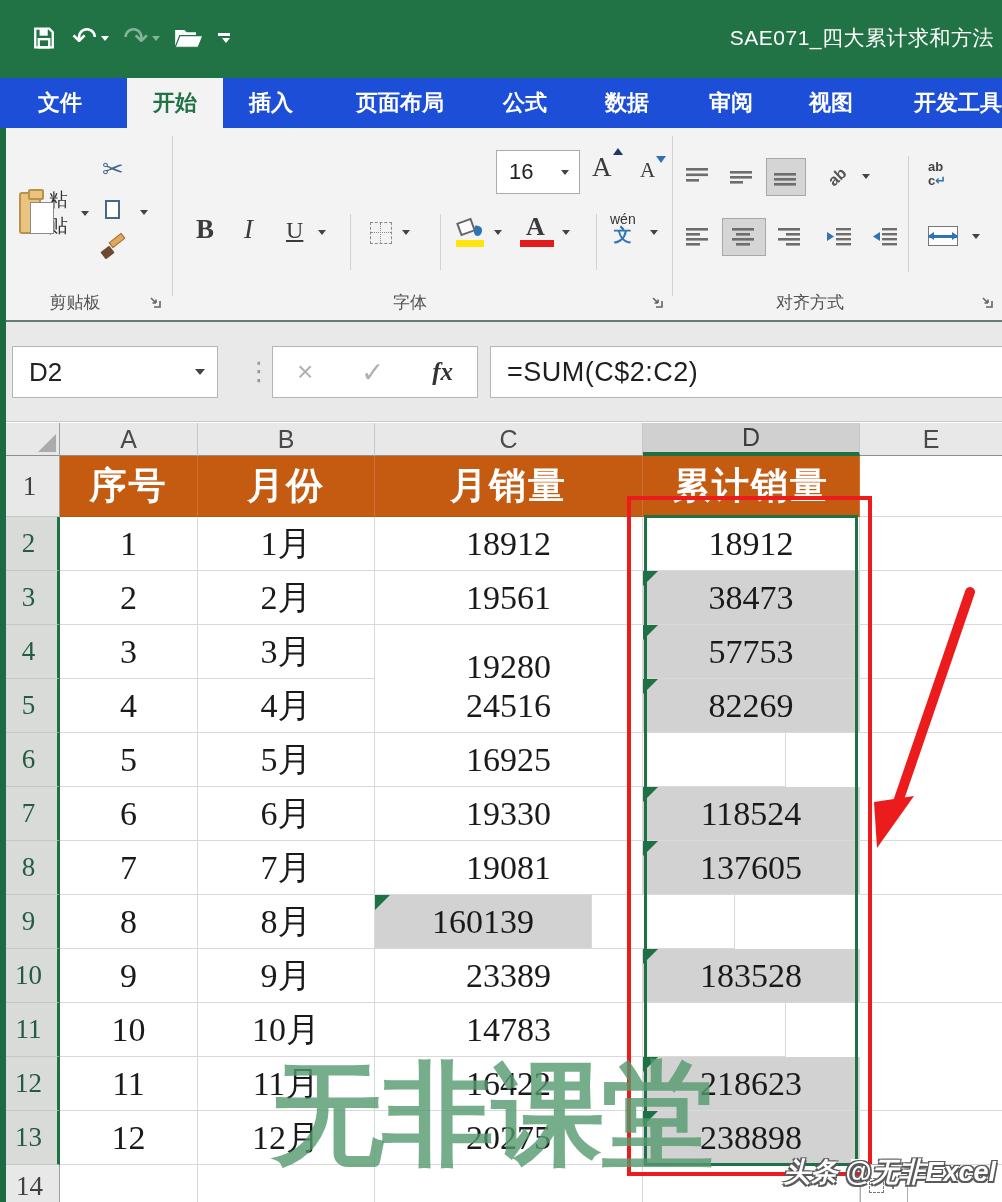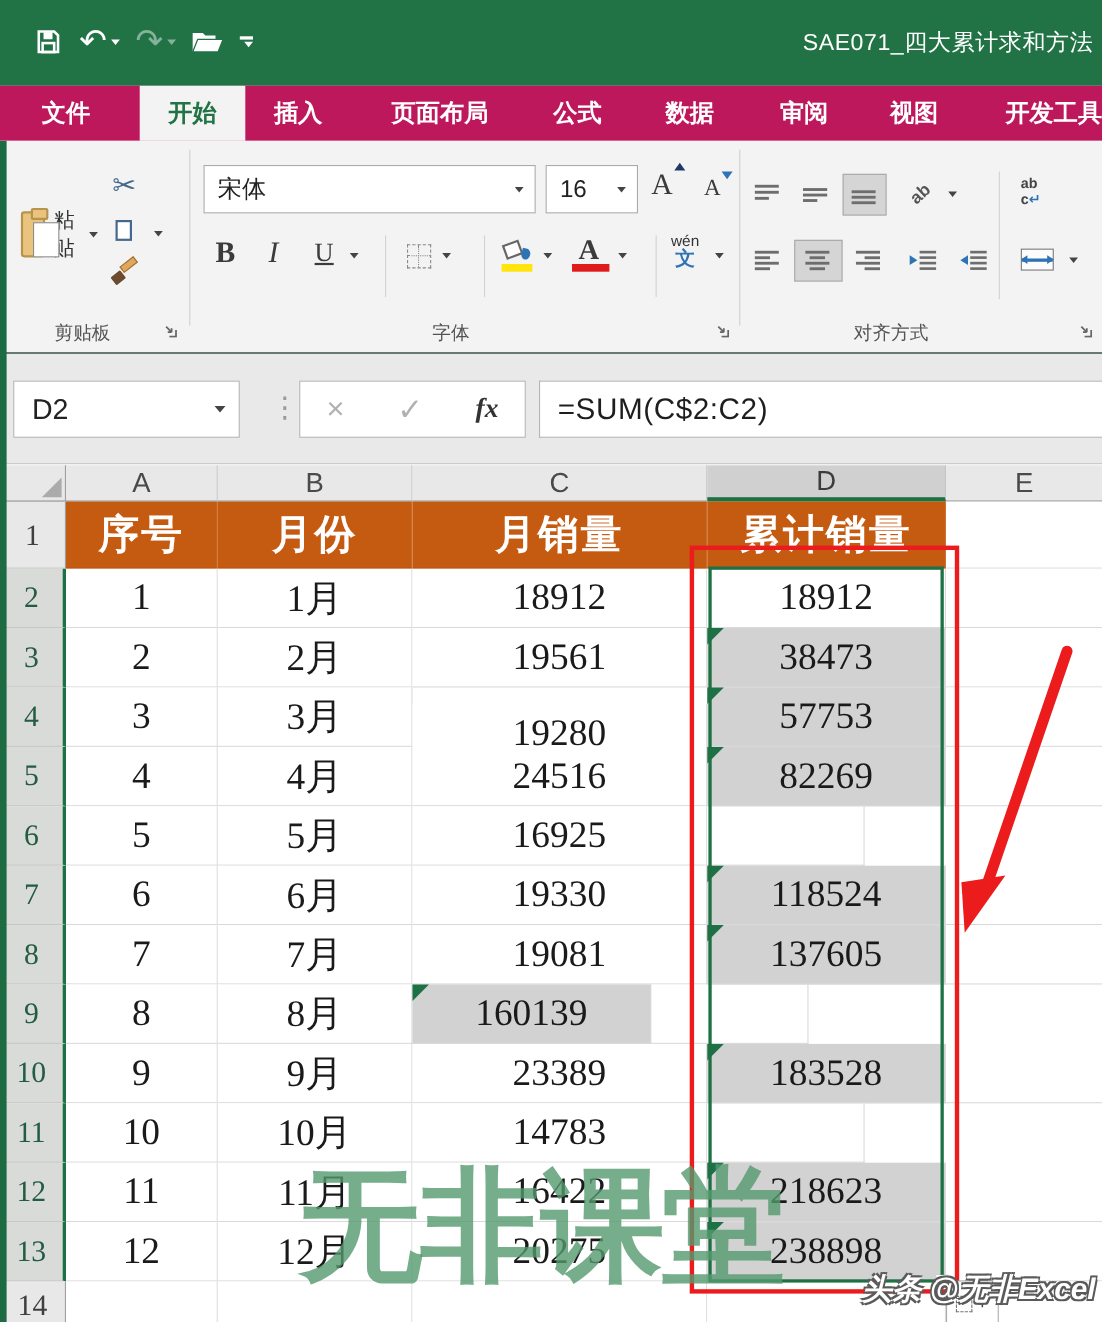--- a/index.html
+++ b/index.html
@@ -15,21 +15,21 @@
   .uglyph { font-size:30px; color:#fff; line-height:1; font-family:"DejaVu Sans",sans-serif; }
   .dim { opacity:.45; }
   .caret { width:0; height:0; border-left:5px solid transparent; border-right:5px solid transparent; border-top:6px solid #fff; display:inline-block; }
   .caret.sm { border-left-width:4px; border-right-width:4px; border-top-width:5px; }
   .caret.dark { border-top-color:#444; }
   .qat .caret { margin-left:4px; }
   .qat-custom { display:flex; flex-direction:column; align-items:center; gap:2px; }
   .qat-custom .bar { width:12px; height:2.5px; background:#fff; }
   .title-text { position:absolute; right:8px; top:24px; color:#fff; font-size:21px; letter-spacing:.5px; white-space:nowrap; }
   
-  .tabrow { position:absolute; left:0; top:78px; width:1002px; height:50px; background:#be185d; }
+  .tabrow { position:absolute; left:0; top:78px; width:1002px; height:50px; background:#1d4ed8; }
   .tab { position:absolute; top:0; height:50px; display:flex; align-items:center; justify-content:center; color:#fff; font-size:22px; font-weight:600; white-space:nowrap; }
   .tab.active { background:#f3f3f3; color:#217346; }
   
   .ribbon { position:absolute; left:0; top:128px; width:1002px; height:194px; background:#f3f3f3; border-bottom:2px solid #667a70; }
   .vsep { position:absolute; top:8px; height:160px; width:1px; background:#d2d2d2; }
   .grouplabel { position:absolute; bottom:6px; font-size:17px; color:#535353; text-align:center; }
   .launcher { position:absolute; bottom:8px; }
   .btnbox { position:absolute; display:flex; align-items:center; justify-content:center; border:1px solid transparent; }
   .btnbox.activebtn { background:#d5d5d5; border-color:#a8a8a8; }
   
@@ -174,24 +174,20 @@
       </span>
     <div class="grouplabel" style="left:10px;width:130px;">剪贴板</div>
     <span class="launcher" style="left:148px;">
       <svg width="13" height="13" viewBox="0 0 13 13">
           <path d="M12 6v6H6" fill="none" stroke="#666" stroke-width="1.6"></path>
           <path d="M3 3l5 5M8 8V4.5M8 8H4.5" fill="none" stroke="#666" stroke-width="1.6"></path>
         </svg>
     </span>
     <div class="vsep" style="left:172px;"></div>
 
-    <div class="combo" style="left:185px;top:22px;width:302px;height:44px;">
-      <span class="val">宋体</span>
-        <span class="caret dark sm"></span>
-    </div>
     <div class="combo" style="left:496px;top:22px;width:84px;height:44px;">
       <span class="val">16</span>
         <span class="caret dark sm"></span>
     </div>
     <span class="fontbtn growA" style="left:592px;top:24px;"><span>A</span><span class="tinytri-up" style="margin-left:1px;margin-top:-4px;"></span></span>
     <span class="fontbtn shrinkA" style="left:640px;top:30px;"><span>A</span><span class="tinytri-dn" style="margin-left:1px;margin-top:-2px;"></span></span>
 
     <span class="fontbtn bld" style="left:196px;top:86px;">B</span>
     <span class="fontbtn itl" style="left:244px;top:86px;">I</span>
     <span class="fontbtn und" style="left:286px;top:89px;">U</span>

